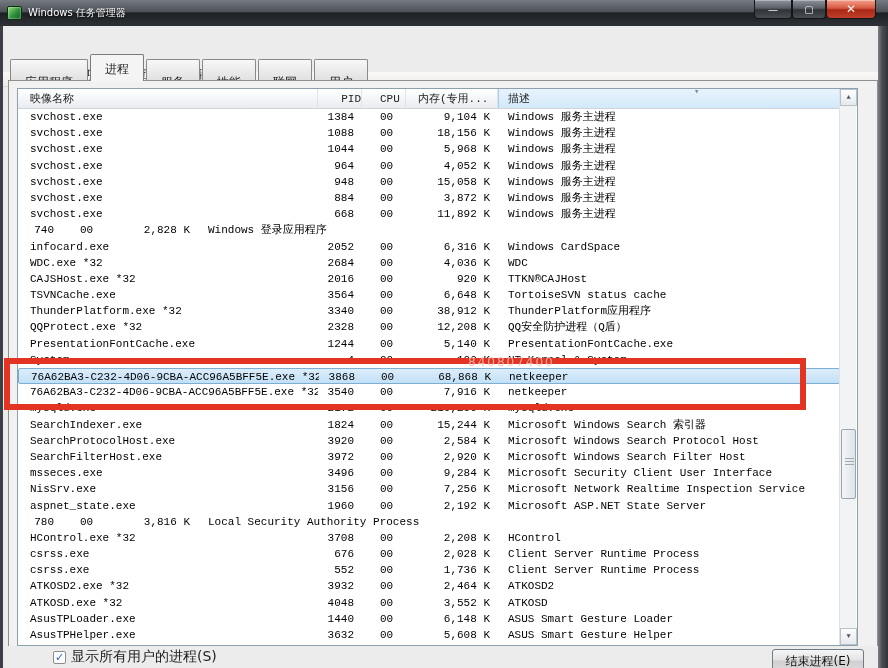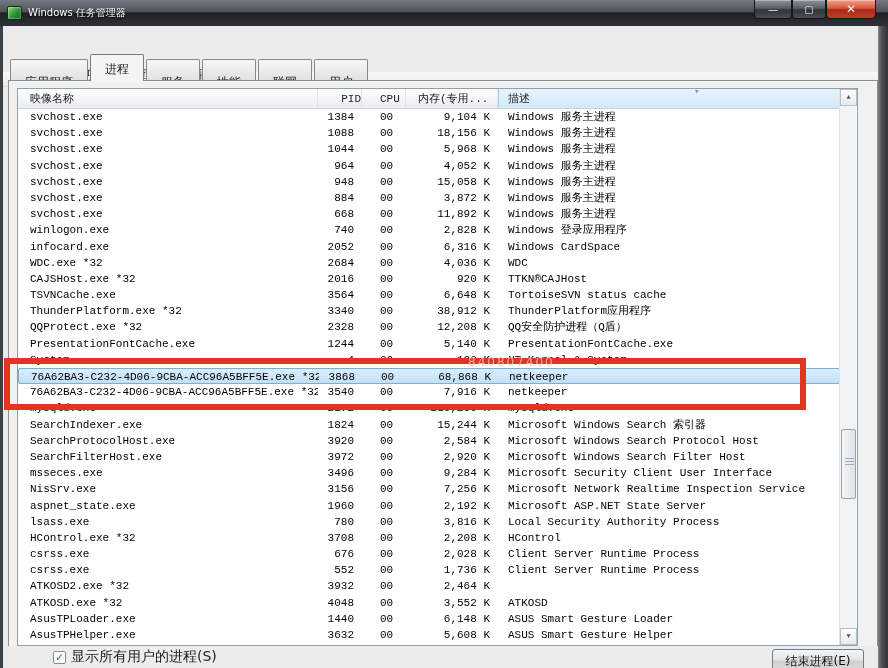--- a/index.html
+++ b/index.html
@@ -191,21 +191,20 @@
         <div class="c-desc">Windows 服务主进程</div>
       </div>
       <div class="row">
         <div class="c-name">svchost.exe</div>
         <div class="c-pid">668</div>
         <div class="c-cpu">00</div>
         <div class="c-mem">11,892 K</div>
         <div class="c-desc">Windows 服务主进程</div>
       </div>
       <div class="row">
-        <div class="c-name">winlogon.exe</div>
         <div class="c-pid">740</div>
         <div class="c-cpu">00</div>
         <div class="c-mem">2,828 K</div>
         <div class="c-desc">Windows 登录应用程序</div>
       </div>
       <div class="row">
         <div class="c-name">infocard.exe</div>
         <div class="c-pid">2052</div>
         <div class="c-cpu">00</div>
         <div class="c-mem">6,316 K</div>
@@ -317,21 +316,20 @@
         <div class="c-desc">Microsoft Network Realtime Inspection Service</div>
       </div>
       <div class="row">
         <div class="c-name">aspnet_state.exe</div>
         <div class="c-pid">1960</div>
         <div class="c-cpu">00</div>
         <div class="c-mem">2,192 K</div>
         <div class="c-desc">Microsoft ASP.NET State Server</div>
       </div>
       <div class="row">
-        <div class="c-name">lsass.exe</div>
         <div class="c-pid">780</div>
         <div class="c-cpu">00</div>
         <div class="c-mem">3,816 K</div>
         <div class="c-desc">Local Security Authority Process</div>
       </div>
       <div class="row">
         <div class="c-name">HControl.exe *32</div>
         <div class="c-pid">3708</div>
         <div class="c-cpu">00</div>
         <div class="c-mem">2,208 K</div>
@@ -349,20 +347,21 @@
         <div class="c-pid">552</div>
         <div class="c-cpu">00</div>
         <div class="c-mem">1,736 K</div>
         <div class="c-desc">Client Server Runtime Process</div>
       </div>
       <div class="row">
         <div class="c-name">ATKOSD2.exe *32</div>
         <div class="c-pid">3932</div>
         <div class="c-cpu">00</div>
         <div class="c-mem">2,464 K</div>
+        <div class="c-desc">ATKOSD2</div>
       </div>
       <div class="row">
         <div class="c-name">ATKOSD.exe *32</div>
         <div class="c-pid">4048</div>
         <div class="c-cpu">00</div>
         <div class="c-mem">3,552 K</div>
         <div class="c-desc">ATKOSD</div>
       </div>
       <div class="row">
         <div class="c-name">AsusTPLoader.exe</div>

